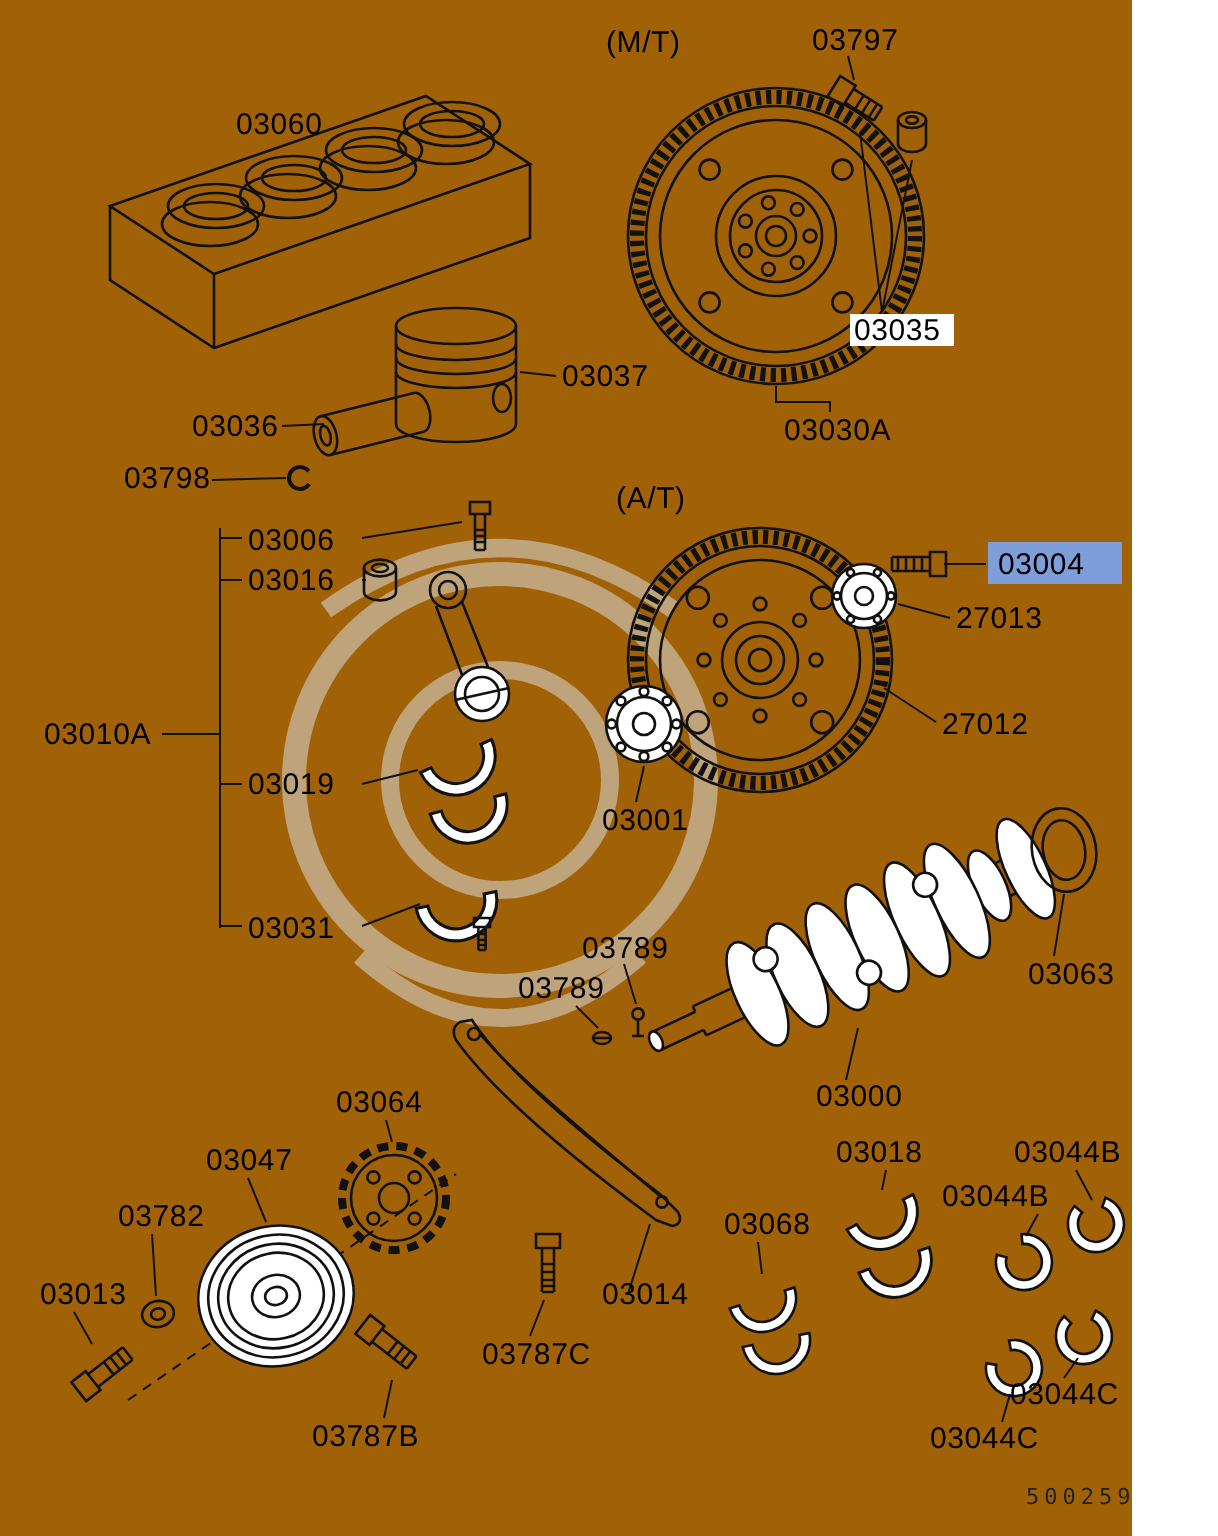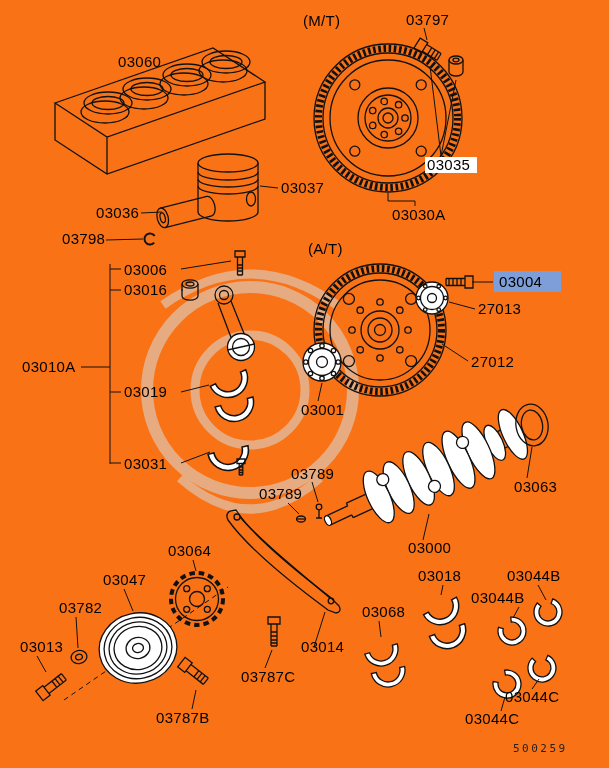--- a/index.html
+++ b/index.html
@@ -1,16 +1,16 @@
 <!DOCTYPE html>
 <html><head>
 <meta charset="utf-8">
 <style>
   html,body{margin:0;padding:0;background:#ffffff;}
-  #stage{position:relative;width:609px;height:768px;background:#f97316;overflow:hidden;}
+  #stage{position:relative;width:566px;height:768px;background:#a16207;overflow:hidden;}
   svg{display:block;}
   .ln{fill:none;stroke:#111;stroke-width:1.3;}
   .fillw{fill:#fff;stroke:#111;stroke-width:1.3;}
   .leader{fill:none;stroke:#111;stroke-width:1;}
   .dashed{stroke-dasharray:5 4;}
   .wm{fill:none;stroke:#d9d9d9;}
   text.lbl{font-family:"Liberation Sans",sans-serif;font-size:15px;fill:#000;letter-spacing:.3px;}
   text.code{font-family:"DejaVu Sans Mono",monospace;font-size:11px;fill:#222;letter-spacing:2.5px;}
 </style>
 </head>

